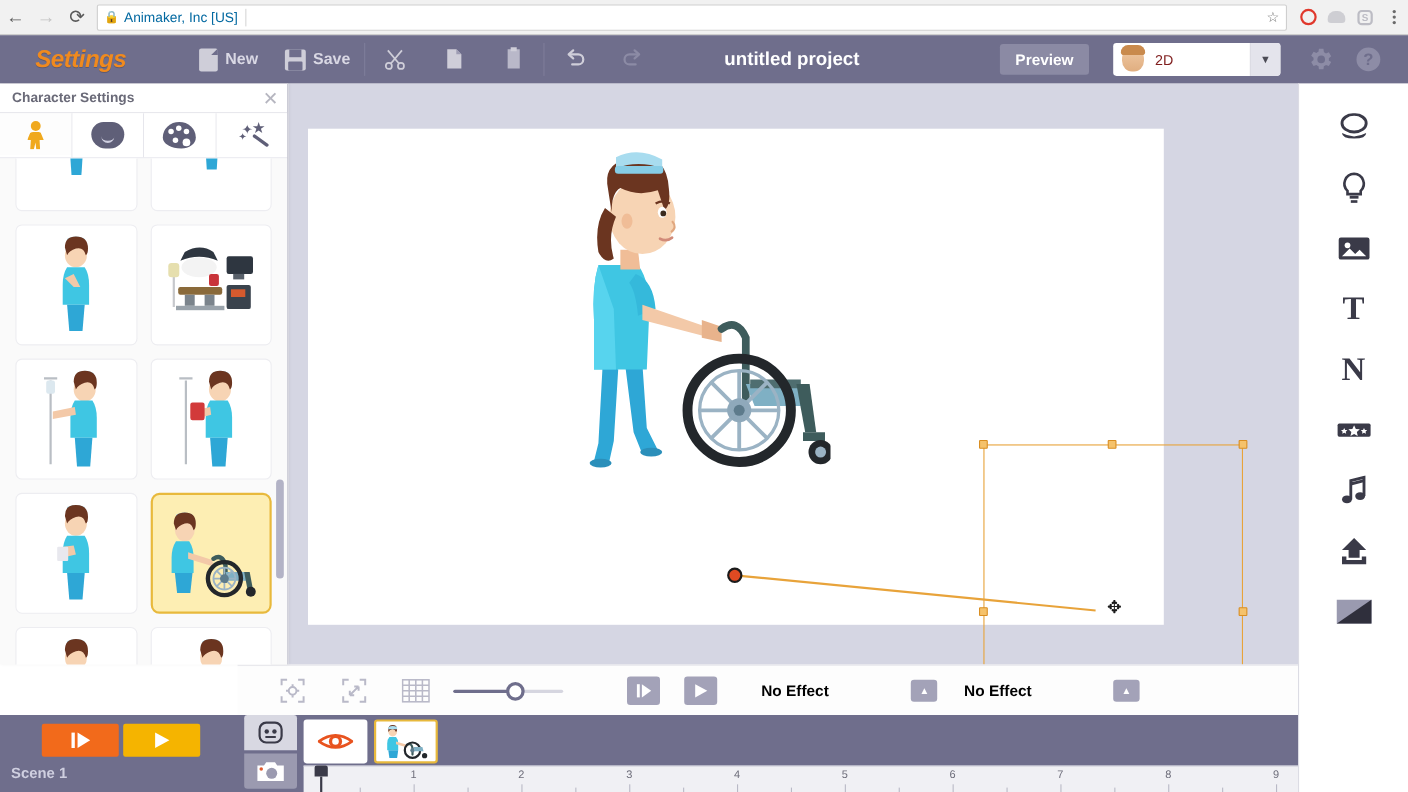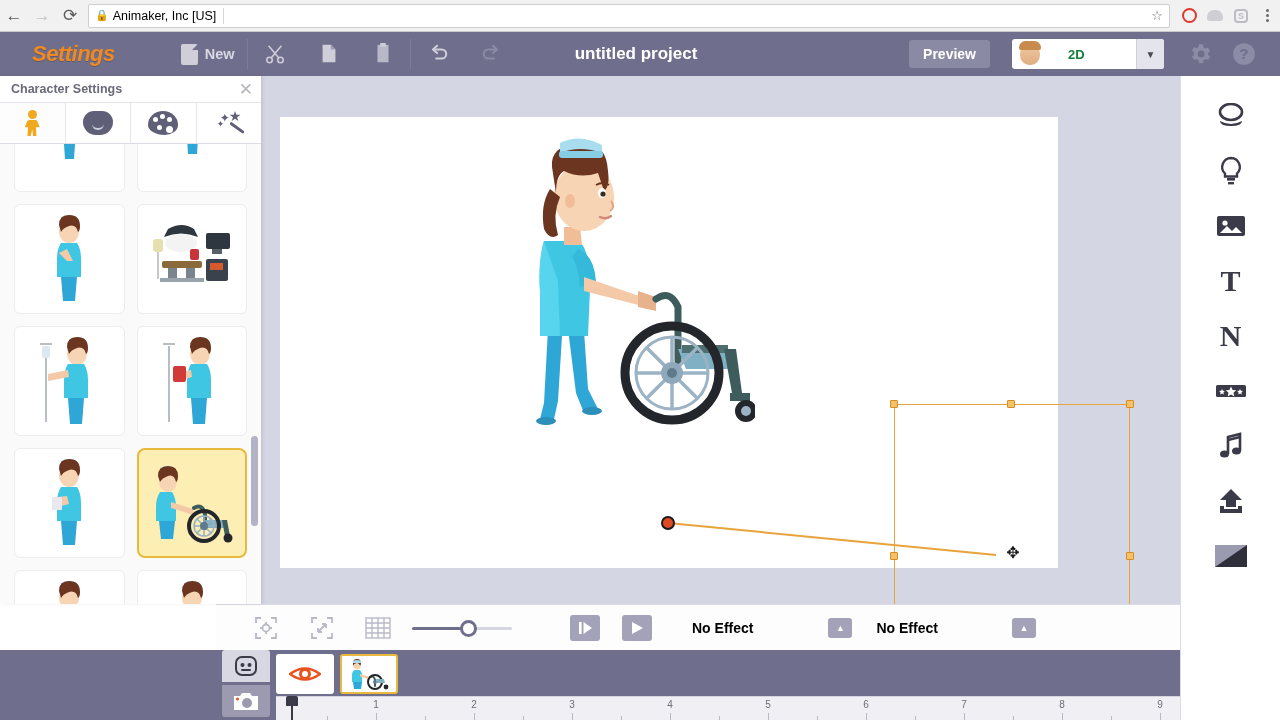--- a/index.html
+++ b/index.html
@@ -22,21 +22,21 @@
     flex: 0 0 auto;
   }
   .nav-btn.disabled { color: #c2c2c2; }
   #omnibox {
     flex: 1 1 auto; height: 24px; background: #fff;
     border: 1px solid #cfcfcf; border-radius: 2px;
     margin: 0 6px 0 4px; display: flex; align-items: center;
     padding: 0 6px; font-size: 12.5px; min-width: 0;
   }
   .lock-icon { color: #0b8043; font-size: 11px; margin-right: 4px; }
-  .site-label { color: #000000; font-size: 12.5px; white-space: nowrap; }
+  .site-label { color: #0369a1; font-size: 12.5px; white-space: nowrap; }
   .omni-sep { width: 1px; height: 16px; background: #d6d6d6; margin: 0 7px; }
   .url-wrap { white-space: nowrap; overflow: hidden; color: #9a9a9a; font-size: 12.5px; }
   .url-scheme { color: #9a9a9a; }
   .url-host { color: #3b3b3b; }
   .url-path { color: #9a9a9a; }
   .star-icon { margin-left: auto; color: #707070; font-size: 13px; padding-left: 8px; }
   .ext-icon { width: 26px; height: 26px; display: flex; align-items: center;
     justify-content: center; flex: 0 0 auto; }
   .opera-ring {
     width: 15px; height: 15px; border-radius: 50%;
@@ -102,21 +102,21 @@
   }
   .avatar-face {
     width: 20px; height: 22px; border-radius: 48% 48% 45% 45%;
     background: linear-gradient(#f0c9a4, #e0ae80);
     position: relative; flex: 0 0 auto;
   }
   .avatar-face::before {
     content:''; position:absolute; top:-2px; left:-1px; width:22px; height:9px;
     background:#c98a4d; border-radius: 10px 10px 4px 4px;
   }
-  #mode-label { font-size: 13px; font-weight: 700; color: #15803d; margin-left: 28px; }
+  #mode-label { font-size: 13px; font-weight: 400; color: #7f1d1d; margin-left: 10px; }
   #mode-caret {
     position: absolute; right: 0; top: 0; width: 28px; height: 30px;
     background: #e4e4ec; border-left: 1px solid #d0d0da;
     border-radius: 0 3px 3px 0; display: flex; align-items: center; justify-content: center;
     font-size: 10px; color: #4b4b55;
   }
   .round-ico {
     width: 44px; height: 44px; display: flex; align-items: center;
     justify-content: center; color: #8d8ca6;
   }
@@ -358,20 +358,24 @@
       </div>
   </div>
 </div>
 
 <div id="app-toolbar">
   <div id="logo">Settings</div>
 
   <div class="tb-item" style="margin-left:54px">
     <span class="doc-ico"></span>
     <span>New</span>
+  </div>
+  <div class="tb-item">
+    <span class="save-ico"></span>
+    <span>Save</span>
   </div>
 
   <div class="tb-divider"></div>
 
   <div class="tb-icon-btn">
     <svg width="22" height="22" viewBox="0 0 24 24">
       <g stroke="#cfced9" stroke-width="1.7" fill="none">
         <circle cx="6" cy="18.5" r="3"></circle>
           <circle cx="18" cy="18.5" r="3"></circle>
         <line x1="8" y1="16" x2="19" y2="3"></line>
@@ -779,20 +783,36 @@
   </div>
 
   <div class="effect-label" style="margin-left:40px">No Effect</div>
   <div class="up-btn" style="margin-left:75px">▲</div>
   <div class="effect-label" style="margin-left:24px">No Effect</div>
   <div class="up-btn" style="margin-left:74px">▲</div>
 </div>
 
 <div id="bottom-bar">
 
+  <div id="scene-block">
+    <div id="scene-btns">
+      <div class="scene-btn orange">
+        <svg width="19" height="16" viewBox="0 0 19 16">
+          <rect x="1" y="1" width="3" height="14" fill="#fff"></rect>
+          <path d="M6.5 1 L18 8 L6.5 15z" fill="#fff"></path>
+        </svg>
+      </div>
+      <div class="scene-btn yellow">
+        <svg width="15" height="16" viewBox="0 0 15 16">
+          <path d="M1 1 L14 8 L1 15z" fill="#fff"></path>
+        </svg>
+      </div>
+    </div>
+    <div id="scene-label">Scene 1</div>
+  </div>
 
   <div id="tl-left-col">
     <div class="tl-tool top">
       <svg width="26" height="22" viewBox="0 0 26 22">
         <rect x="3" y="2" width="20" height="18" rx="6" fill="none" stroke="#3a3a48" stroke-width="2"></rect>
         <circle cx="9.5" cy="10" r="2" fill="#3a3a48"></circle>
         <circle cx="16.5" cy="10" r="2" fill="#3a3a48"></circle>
         <path d="M9 15 h8" stroke="#3a3a48" stroke-width="2" stroke-linecap="round"></path>
       </svg>
     </div>

